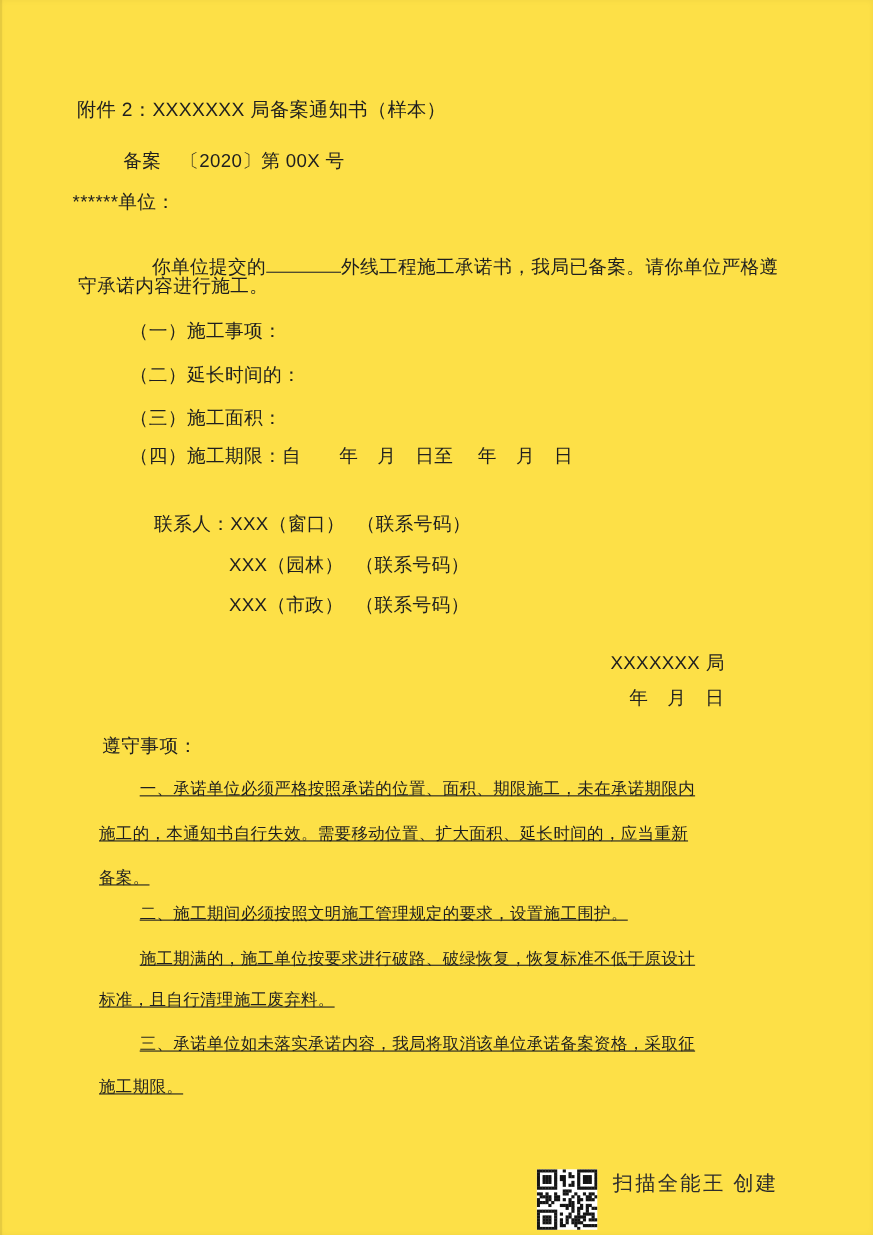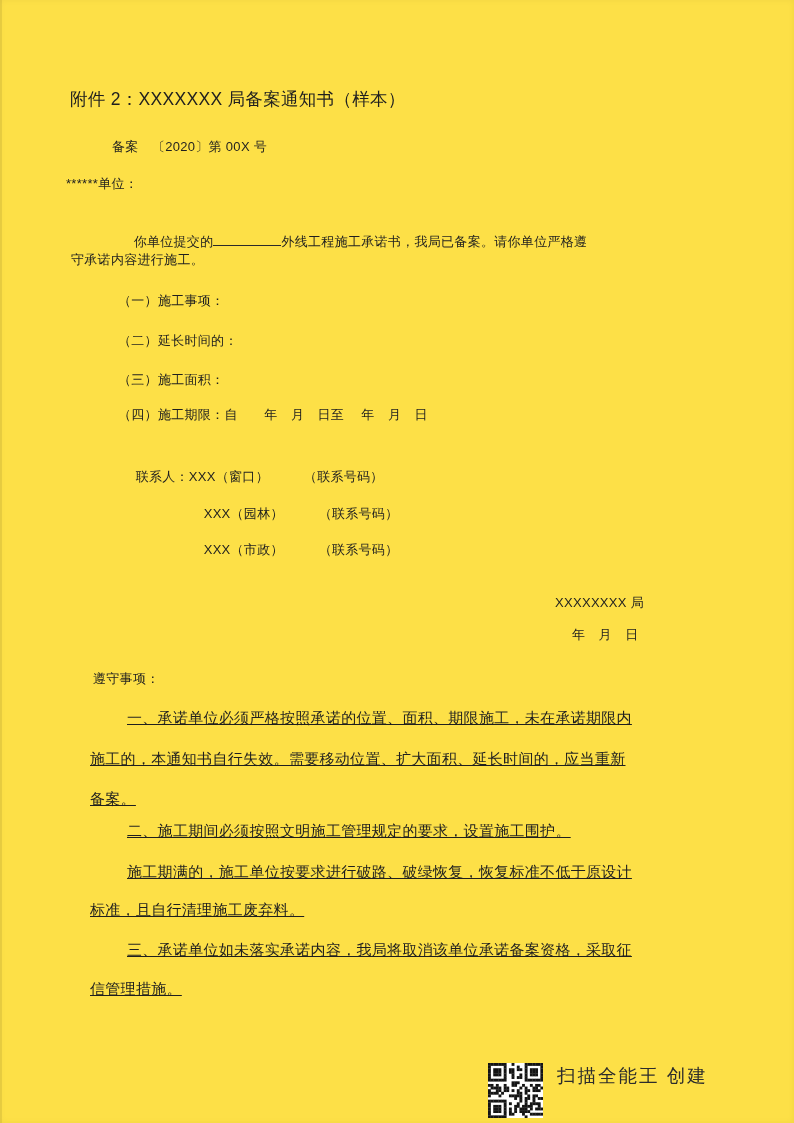--- a/index.html
+++ b/index.html
@@ -14,21 +14,21 @@
     box-shadow: inset 0 0 6px rgba(0,0,0,0.05);
   }
   
   .sheet::before {
     content:""; position:absolute; left:0; top:0; bottom:0; width:2px;
     background:rgba(0,0,0,0.07); pointer-events:none;
   }
   .ln {
     position:absolute;
     white-space:pre;
-    font-size:13px;
+    font-size:17px;
     line-height:22px;
     height:22px;
     font-weight:500;
     letter-spacing:0.3px;
   }
   .title { font-size:17.5px; }
   .blank {
     display:inline-block;
     width:68px;
     height:1.02em;
@@ -77,33 +77,33 @@
   <div class="ln" style="left:120px; top:444px">
     <span>联系人：</span><span class="contact-name-first">XXX（窗口）</span><span>（联系号码）</span>
   </div>
   <div class="ln" style="left:188px; top:517px">
     <span class="contact-name">XXX（市政）</span><span>（联系号码）</span>
   </div>
   <div class="ln" style="left:188px; top:481px">
     <span class="contact-name">XXX（园林）</span><span>（联系号码）</span>
   </div>
 
-  <div class="ln" style="left:555px; top:592px">XXXXXXXX 局</div>
+  <div class="ln" style="left:555px; top:592px">XXXXXXX 局</div>
   <div class="ln" style="left:572px; top:624px">年　月　日</div>
 
   <div class="ln" style="left:93px; top:668px">遵守事项：</div>
 
   <div class="ln notes-line" style="left:127px; top:707px">一、承诺单位必须严格按照承诺的位置、面积、期限施工，未在承诺期限内</div>
   <div class="ln notes-line" style="left:90px; top:748px">施工的，本通知书自行失效。需要移动位置、扩大面积、延长时间的，应当重新</div>
   <div class="ln notes-line" style="left:90px; top:788px">备案。</div>
   <div class="ln notes-line" style="left:127px; top:820px">二、施工期间必须按照文明施工管理规定的要求，设置施工围护。</div>
   <div class="ln notes-line" style="left:127px; top:861px">施工期满的，施工单位按要求进行破路、破绿恢复，恢复标准不低于原设计</div>
   <div class="ln notes-line" style="left:90px; top:899px">标准，且自行清理施工废弃料。</div>
   <div class="ln notes-line" style="left:127px; top:939px">三、承诺单位如未落实承诺内容，我局将取消该单位承诺备案资格，采取征</div>
-  <div class="ln notes-line" style="left:90px; top:978px">信管理措施。</div>
+  <div class="ln notes-line" style="left:90px; top:978px">施工期限。</div>
 
   <div class="footer-wm">
     <div class="qr" id="qr"><svg width="55" height="55">
           <rect x="0" y="0" width="2.869047619047619" height="2.869047619047619" fill="#141414"></rect>
           <rect x="2.619047619047619" y="0" width="2.869047619047619" height="2.869047619047619" fill="#141414"></rect>
           <rect x="5.238095238095238" y="0" width="2.869047619047619" height="2.869047619047619" fill="#141414"></rect>
           <rect x="7.857142857142858" y="0" width="2.869047619047619" height="2.869047619047619" fill="#141414"></rect>
           <rect x="10.476190476190476" y="0" width="2.869047619047619" height="2.869047619047619" fill="#141414"></rect>
           <rect x="13.095238095238095" y="0" width="2.869047619047619" height="2.869047619047619" fill="#141414"></rect>
           <rect x="15.714285714285715" y="0" width="2.869047619047619" height="2.869047619047619" fill="#141414"></rect>

